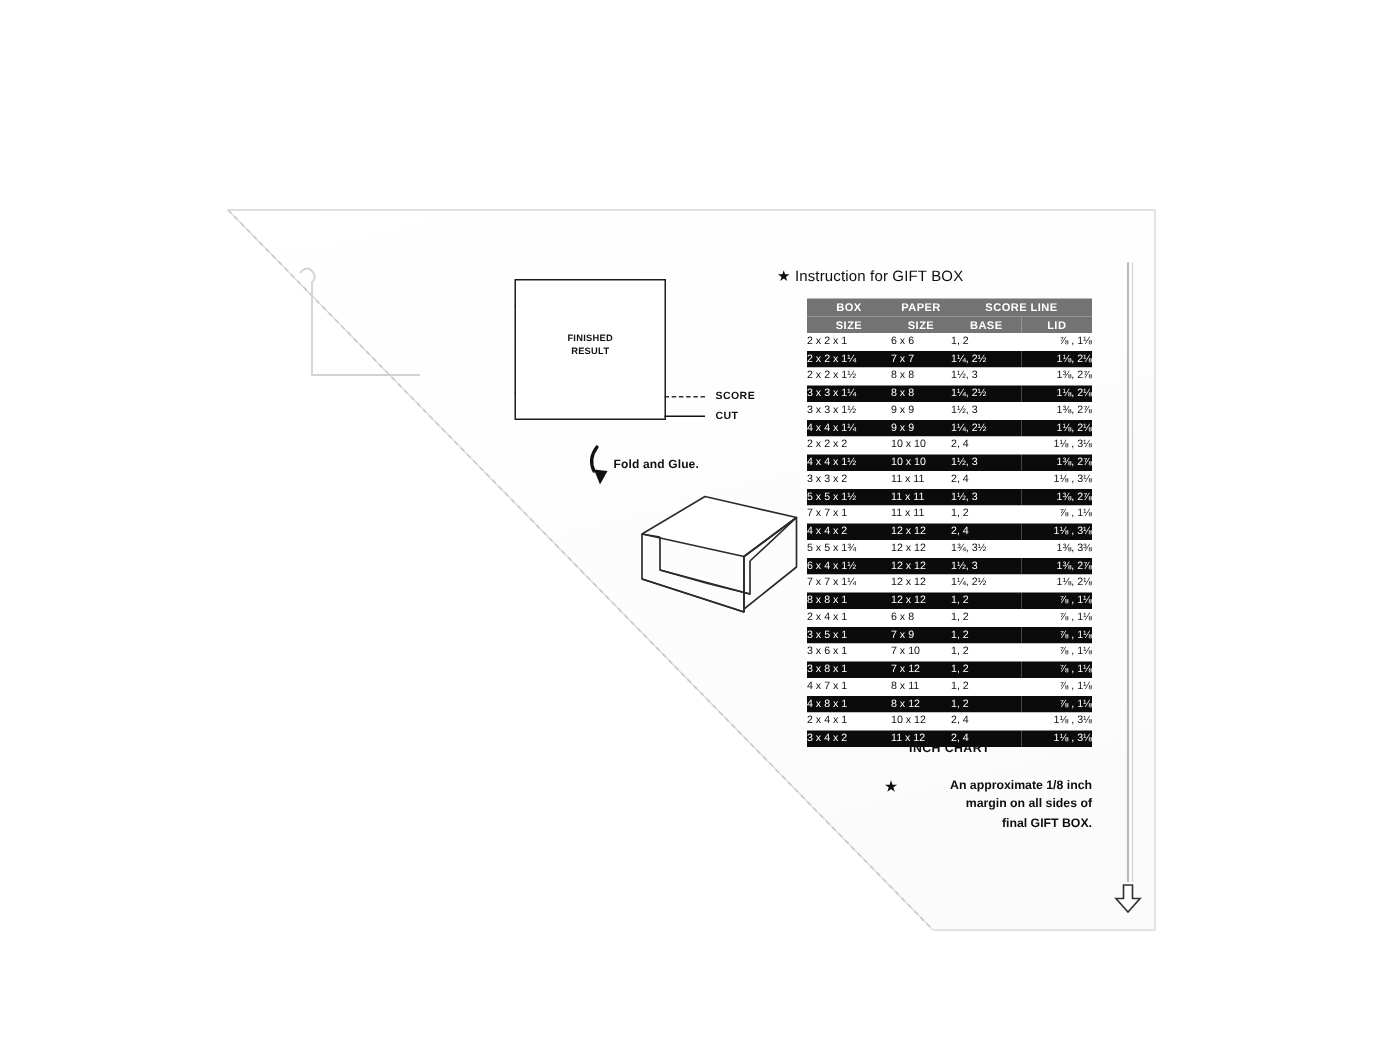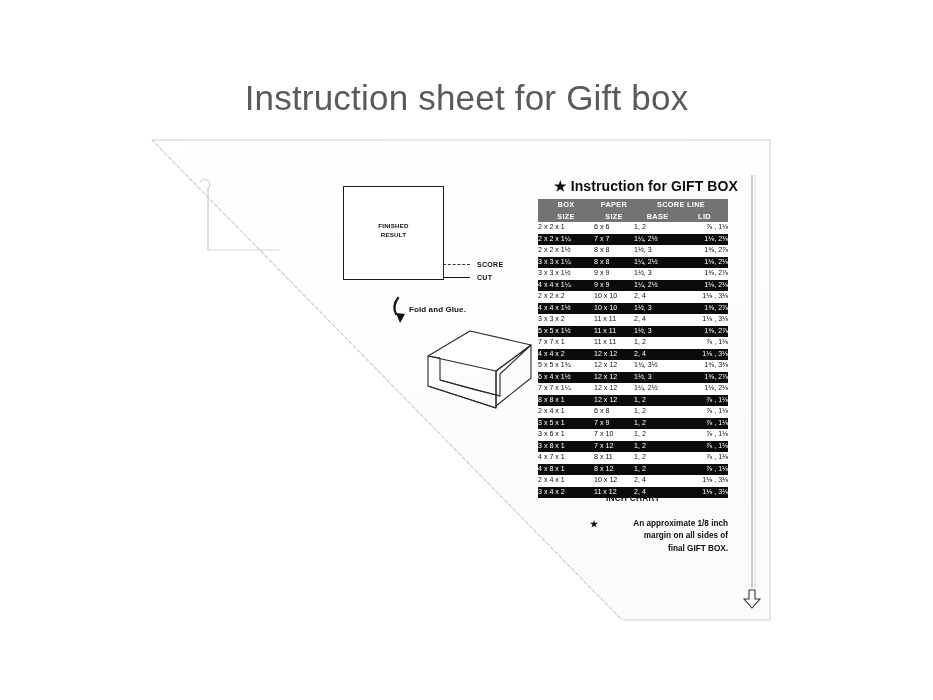--- a/index.html
+++ b/index.html
@@ -75,23 +75,23 @@
     font-size:8px;
     font-weight:bold;
     color:#111;
     letter-spacing:0.1px;
     white-space:nowrap;
   }
 
   
   .instr-head{
     position:absolute;
-    left:554px;top:178px;
-    font-size:14px;
-    font-weight:bold;
+    left:518px;top:178px;
+    font-size:10px;
+    font-weight:normal;
     color:#0d0d0d;
     letter-spacing:0.1px;
     white-space:nowrap;
   }
 
   table.chart{
     position:absolute;
     left:538px;top:199px;
     width:190px;
     border-collapse:collapse;
@@ -154,21 +154,20 @@
   }
   .note .star{
     position:absolute;left:52px;top:0;font-size:9px;
   }
 </style>
 </head>
 <body>
 
 <div id="page">
 
-  <div class="title">Instruction sheet for Gift box</div>
 
   <svg class="sheet-layer" width="933" height="700" viewBox="0 0 933 700" xmlns="http://www.w3.org/2000/svg">
     <defs>
       <linearGradient id="shade" x1="0" y1="0" x2="0.35" y2="1">
         <stop offset="0%" stop-color="#ffffff"></stop>
         <stop offset="100%" stop-color="#fbfbfb"></stop>
       </linearGradient>
     </defs>
 
     <polygon points="152,140 770,140 770,620 622,620" fill="url(#shade)" stroke="#dddddd" stroke-width="1"></polygon>

